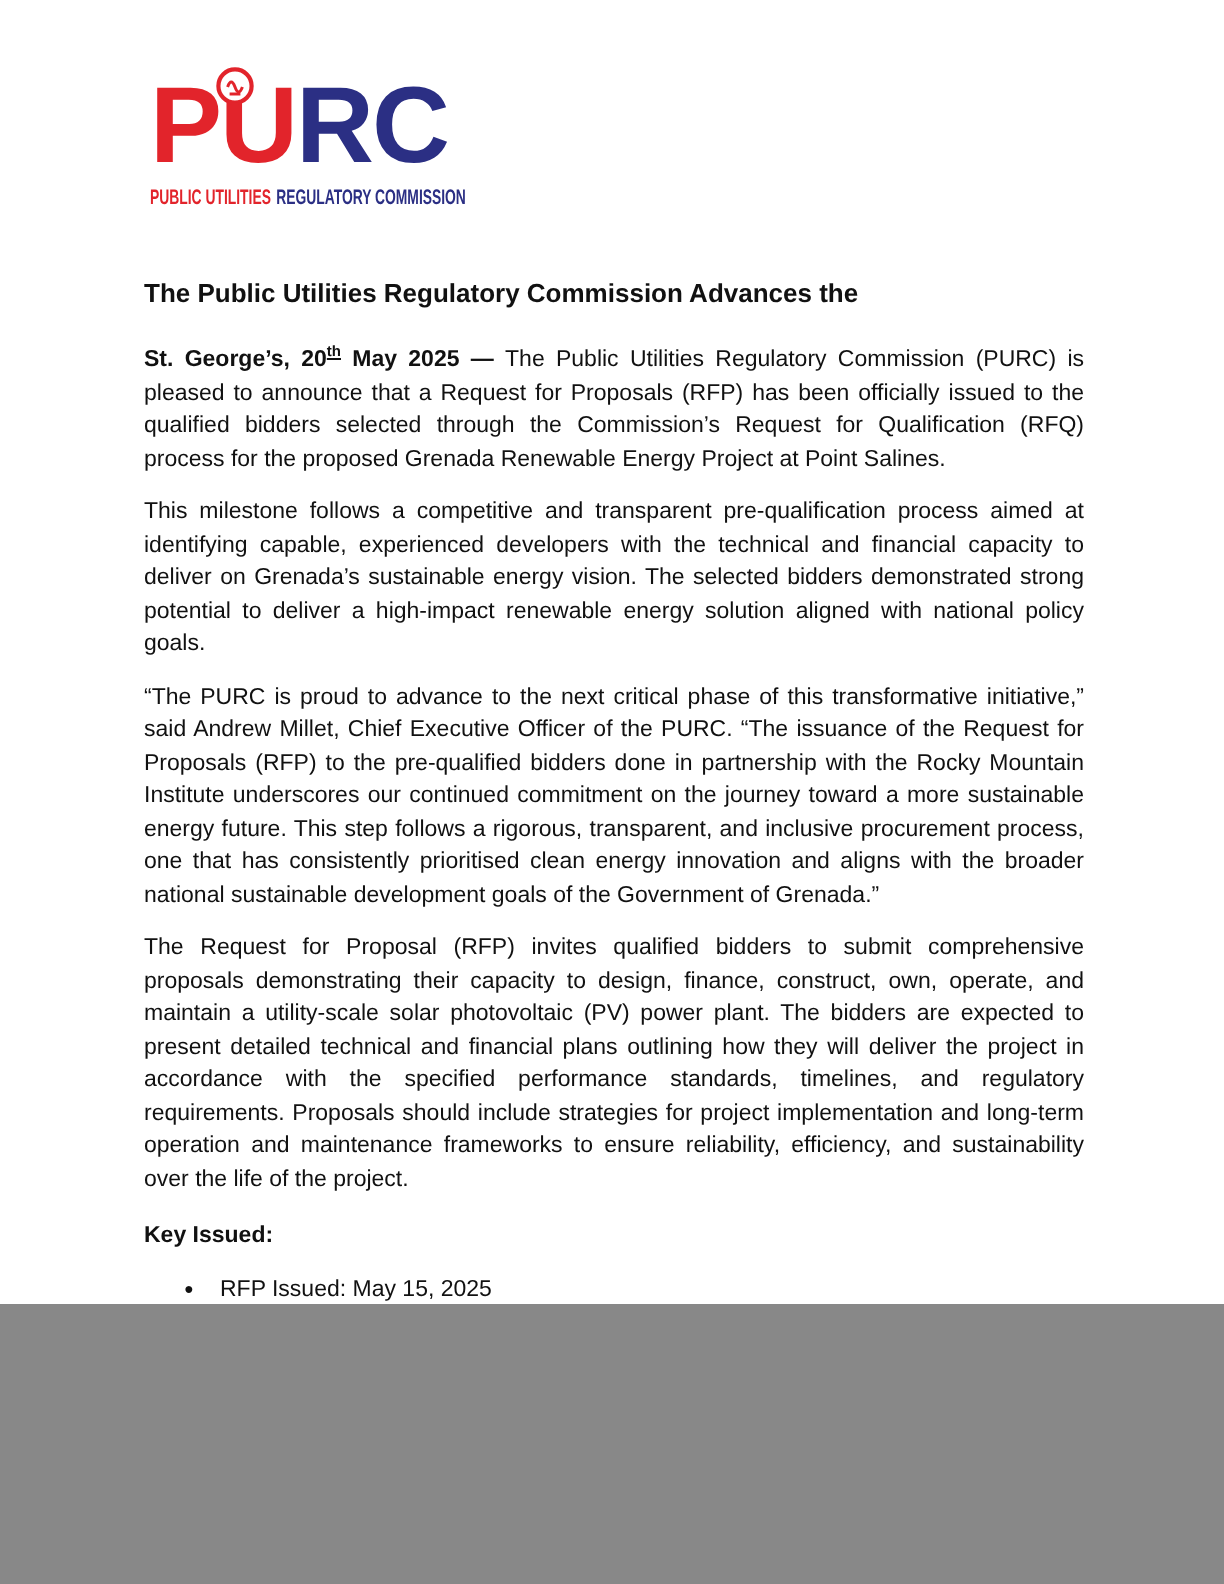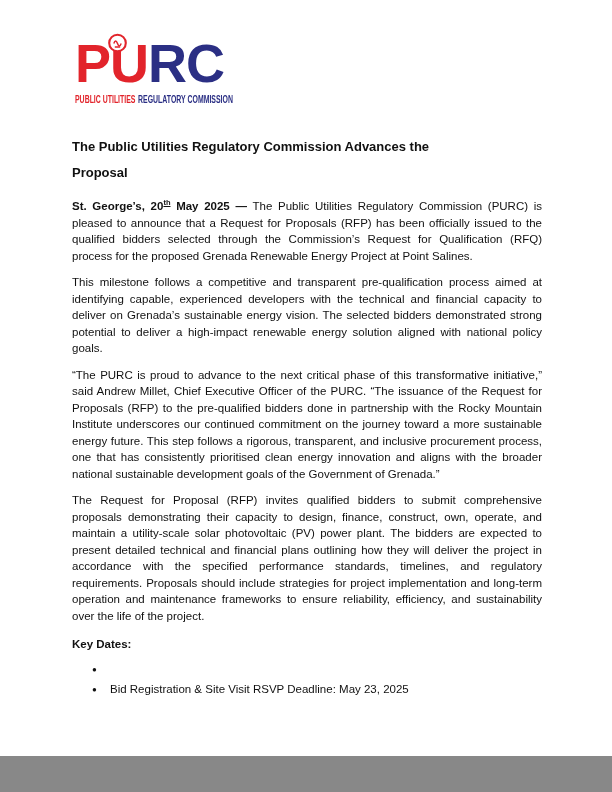--- a/index.html
+++ b/index.html
@@ -1,19 +1,19 @@
 <!DOCTYPE html>
 <html><head>
 <meta charset="utf-8">
 <style>
   html, body { margin: 0; padding: 0; background: #888; }
   .page {
     position: relative;
     width: 612px;
-    height: 756px;
+    height: 652px;
     margin: 0 auto;
     background: #ffffff;
     font-family: "Liberation Sans", "DejaVu Sans", sans-serif;
     color: #111111;
     box-sizing: border-box;
     padding: 36px 70px 0 72px;
     overflow: hidden;
   }
   
   .logo { margin-left: 3px; }
@@ -103,38 +103,38 @@
             <line x1="11.5" y1="18.3" x2="11.5" y2="30" stroke="#E2242B" stroke-width="3"></line>
           </svg></span><span class="logo-blue">RC</span>
     </div>
     <div class="logo-tagline">
       <span class="logo-red">PUBLIC UTILITIES</span><span class="logo-blue">REGULATORY COMMISSION</span>
     </div>
   </header>
 
   <h1 class="doc-title">
     <div class="t-line1">The Public Utilities Regulatory Commission Advances the</div>
-    <div class="t-line3">Proposal</div>
   </h1>
 
   <main class="body-copy">
 
     <p class="para"><b><span>St. George’s, 20</span><sup class="ord">th</sup><span> May 2025 — </span></b><span>The Public Utilities Regulatory Commission (PURC) is pleased to announce that a Request for Proposals (RFP) has been officially issued to the qualified bidders selected through the Commission’s Request for Qualification (RFQ) process for the proposed Grenada Renewable Energy Project at Point Salines.</span></p>
 
     <p class="para">This milestone follows a competitive and transparent pre-qualification process aimed at identifying capable, experienced developers with the technical and financial capacity to deliver on Grenada’s sustainable energy vision. The selected bidders demonstrated strong potential to deliver a high-impact renewable energy solution aligned with national policy goals.</p>
 
     <p class="para">“The PURC is proud to advance to the next critical phase of this transformative initiative,” said Andrew Millet, Chief Executive Officer of the PURC. “The issuance of the Request for Proposals (RFP) to the pre-qualified bidders done in partnership with the Rocky Mountain Institute underscores our continued commitment on the journey toward a more sustainable energy future. This step follows a rigorous, transparent, and inclusive procurement process, one that has consistently prioritised clean energy innovation and aligns with the broader national sustainable development goals of the Government of Grenada.”</p>
 
     <p class="para">The Request for Proposal (RFP) invites qualified bidders to submit comprehensive proposals demonstrating their capacity to design, finance, construct, own, operate, and maintain a utility-scale solar photovoltaic (PV) power plant. The bidders are expected to present detailed technical and financial plans outlining how they will deliver the project in accordance with the specified performance standards, timelines, and regulatory requirements. Proposals should include strategies for project implementation and long-term operation and maintenance frameworks to ensure reliability, efficiency, and sustainability over the life of the project.</p>
 
-    <h2 class="key-dates-heading">Key Dates:</h2>
+    <h2 class="key-dates-heading">Key Issued:</h2>
 
     <ul class="date-list">
       <li class="date-item">
         <span class="bullet-dot">●</span>
+        <span>RFP Issued: May 15, 2025</span>
       </li>
       <li class="date-item">
         <span class="bullet-dot">●</span>
         <span>Bid Registration &amp; Site Visit RSVP Deadline: May 23, 2025</span>
       </li>
     </ul>
 
   </main>
 
 </div>

